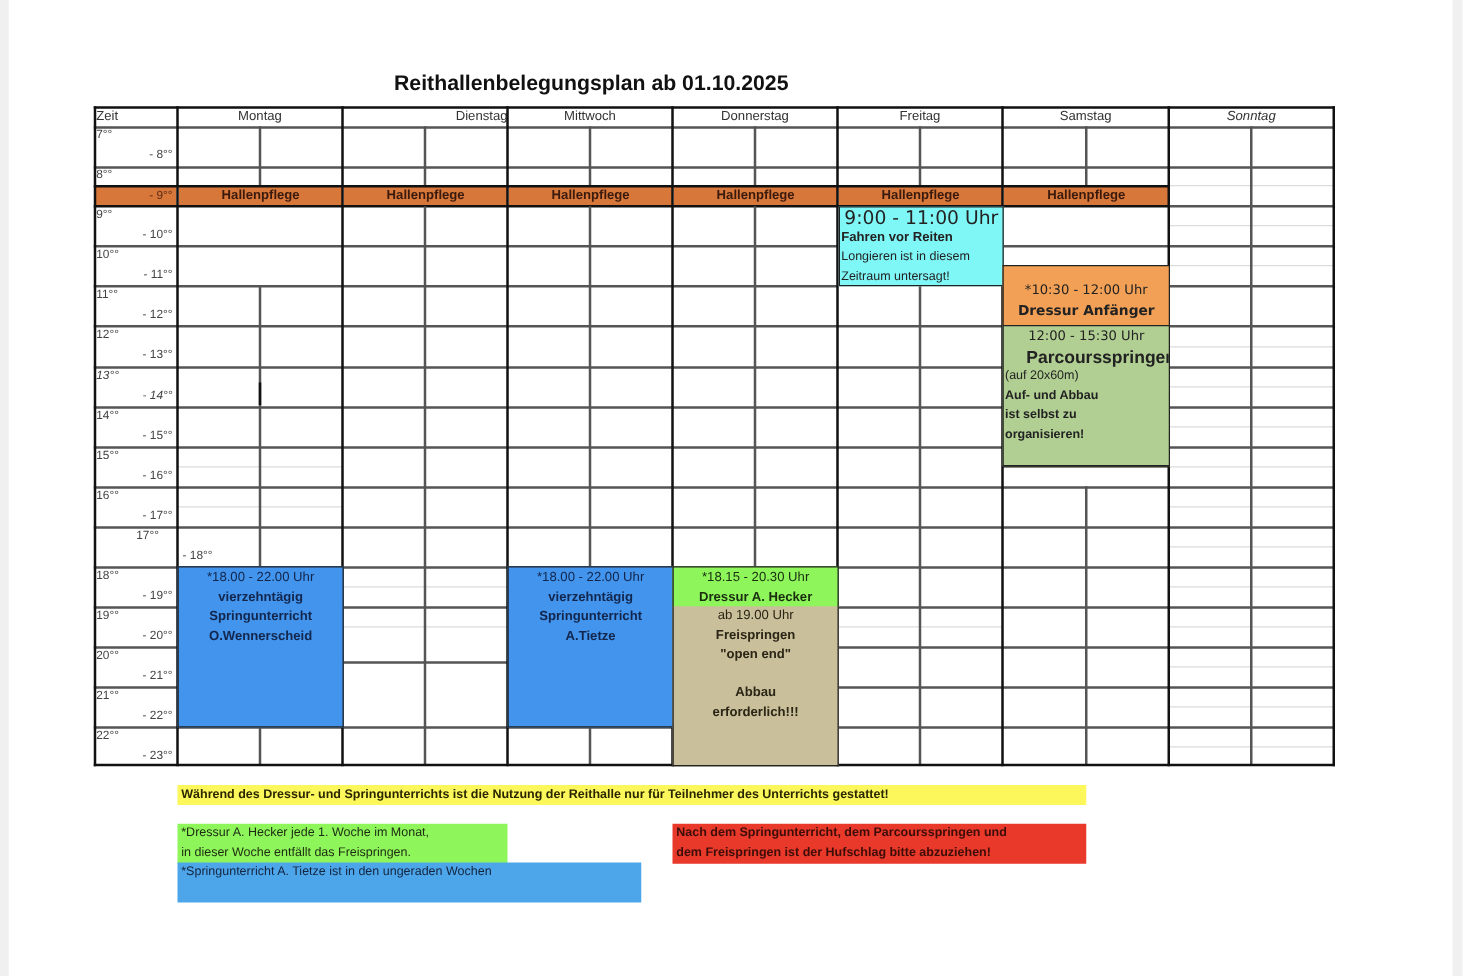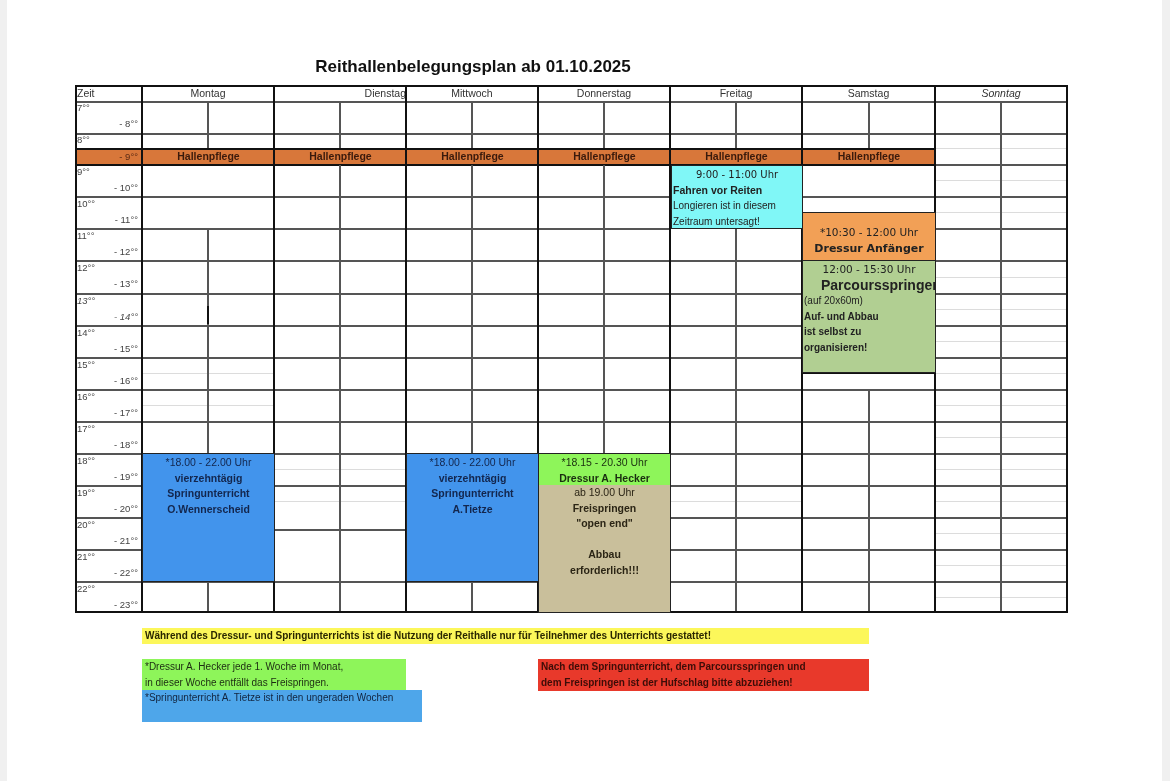--- a/index.html
+++ b/index.html
@@ -99,21 +99,21 @@
       <span class="to">- 15°°</span>
     </div>
   <div class="time" style="top:358px;height:32px;">
       <span class="from">15°°</span>
       <span class="to">- 16°°</span>
     </div>
   <div class="time" style="top:390px;height:32px;">
       <span class="from">16°°</span>
       <span class="to">- 17°°</span>
     </div>
-  <div class="time" style="top:422px;height:32px;">
+  <div class="time" style="top:422px;height:32px;margin-left:32px;">
       <span class="from">17°°</span>
       <span class="to">- 18°°</span>
     </div>
   <div class="time" style="top:454px;height:32px;">
       <span class="from">18°°</span>
       <span class="to">- 19°°</span>
     </div>
   <div class="time" style="top:486px;height:32px;">
       <span class="from">19°°</span>
       <span class="to">- 20°°</span>
@@ -220,21 +220,21 @@
   <div class="ln thick" style="left:669px;top:85px;width:2px;height:528px;"></div>
   <div class="ln thick" style="left:801px;top:85px;width:2px;height:528px;"></div>
   <div class="ln thick" style="left:934px;top:85px;width:2px;height:528px;"></div>
   <div class="ln thick" style="left:1066px;top:85px;width:2px;height:528px;"></div>
   <div class="ln thick" style="left:75px;top:85px;width:993px;height:2px;"></div>
   <div class="ln thick" style="left:75px;top:611px;width:993px;height:2px;"></div>
 
   <div class="ln thick" style="left:802px;top:372px;width:133px;height:1.5px;"></div>
 
   <div class="blk" style="left:671px;top:165px;width:132px;height:64px;background:#80f7f7;padding-top:1px;">
-    <div class="l center" style="font-family:'DejaVu Sans',sans-serif;font-size:10px;">9:00 - 11:00 Uhr</div>
+    <div class="l center" style="font-family:'DejaVu Sans',sans-serif;font-size:15px;">9:00 - 11:00 Uhr</div>
     <div class="l b" style="padding-left:1px;">Fahren vor Reiten</div>
     <div class="l" style="padding-left:1px;font-size:10px;">Longieren ist in diesem</div>
     <div class="l" style="padding-left:1px;font-size:10px;">Zeitraum untersagt!</div>
   </div>
 
   <div class="blk" style="left:802px;top:212px;width:134px;height:49px;background:#f2a056;padding-top:12px;">
     <div class="l center" style="font-family:'DejaVu Sans',sans-serif;font-size:10.5px;">*10:30 - 12:00 Uhr</div>
     <div class="l center b" style="font-family:'DejaVu Sans',sans-serif;font-size:11px;">Dressur Anfänger</div>
   </div>
 
@@ -276,20 +276,20 @@
   </div>
 </div>
 
 <div class="note b" style="left:142px;top:628px;width:727px;height:16px;background:#fcf75a;color:#2a2700;">Während des Dressur- und Springunterrichts ist die Nutzung der Reithalle nur für Teilnehmer des Unterrichts gestattet!</div>
 
 <div class="note" style="left:142px;top:659px;width:264px;height:32px;background:#8ef55a;color:#1c2b12;">
   <div>*Dressur A. Hecker jede 1. Woche im Monat,</div>
   <div>in dieser Woche entfällt das Freispringen.</div>
 </div>
 
-<div class="note" style="left:142px;top:690px;width:280px;height:32px;background:#4ea6ea;color:#12243e;">
+<div class="note" style="left:142px;top:690px;width:371px;height:32px;background:#4ea6ea;color:#12243e;">
   <div>*Springunterricht A. Tietze ist in den ungeraden Wochen</div>
 </div>
 
 <div class="note b" style="left:538px;top:659px;width:331px;height:32px;background:#e8392b;color:#3d0d08;">
   <div>Nach dem Springunterricht, dem Parcoursspringen und</div>
   <div>dem Freispringen ist der Hufschlag bitte abzuziehen!</div>
 </div>
 
 </body></html>

